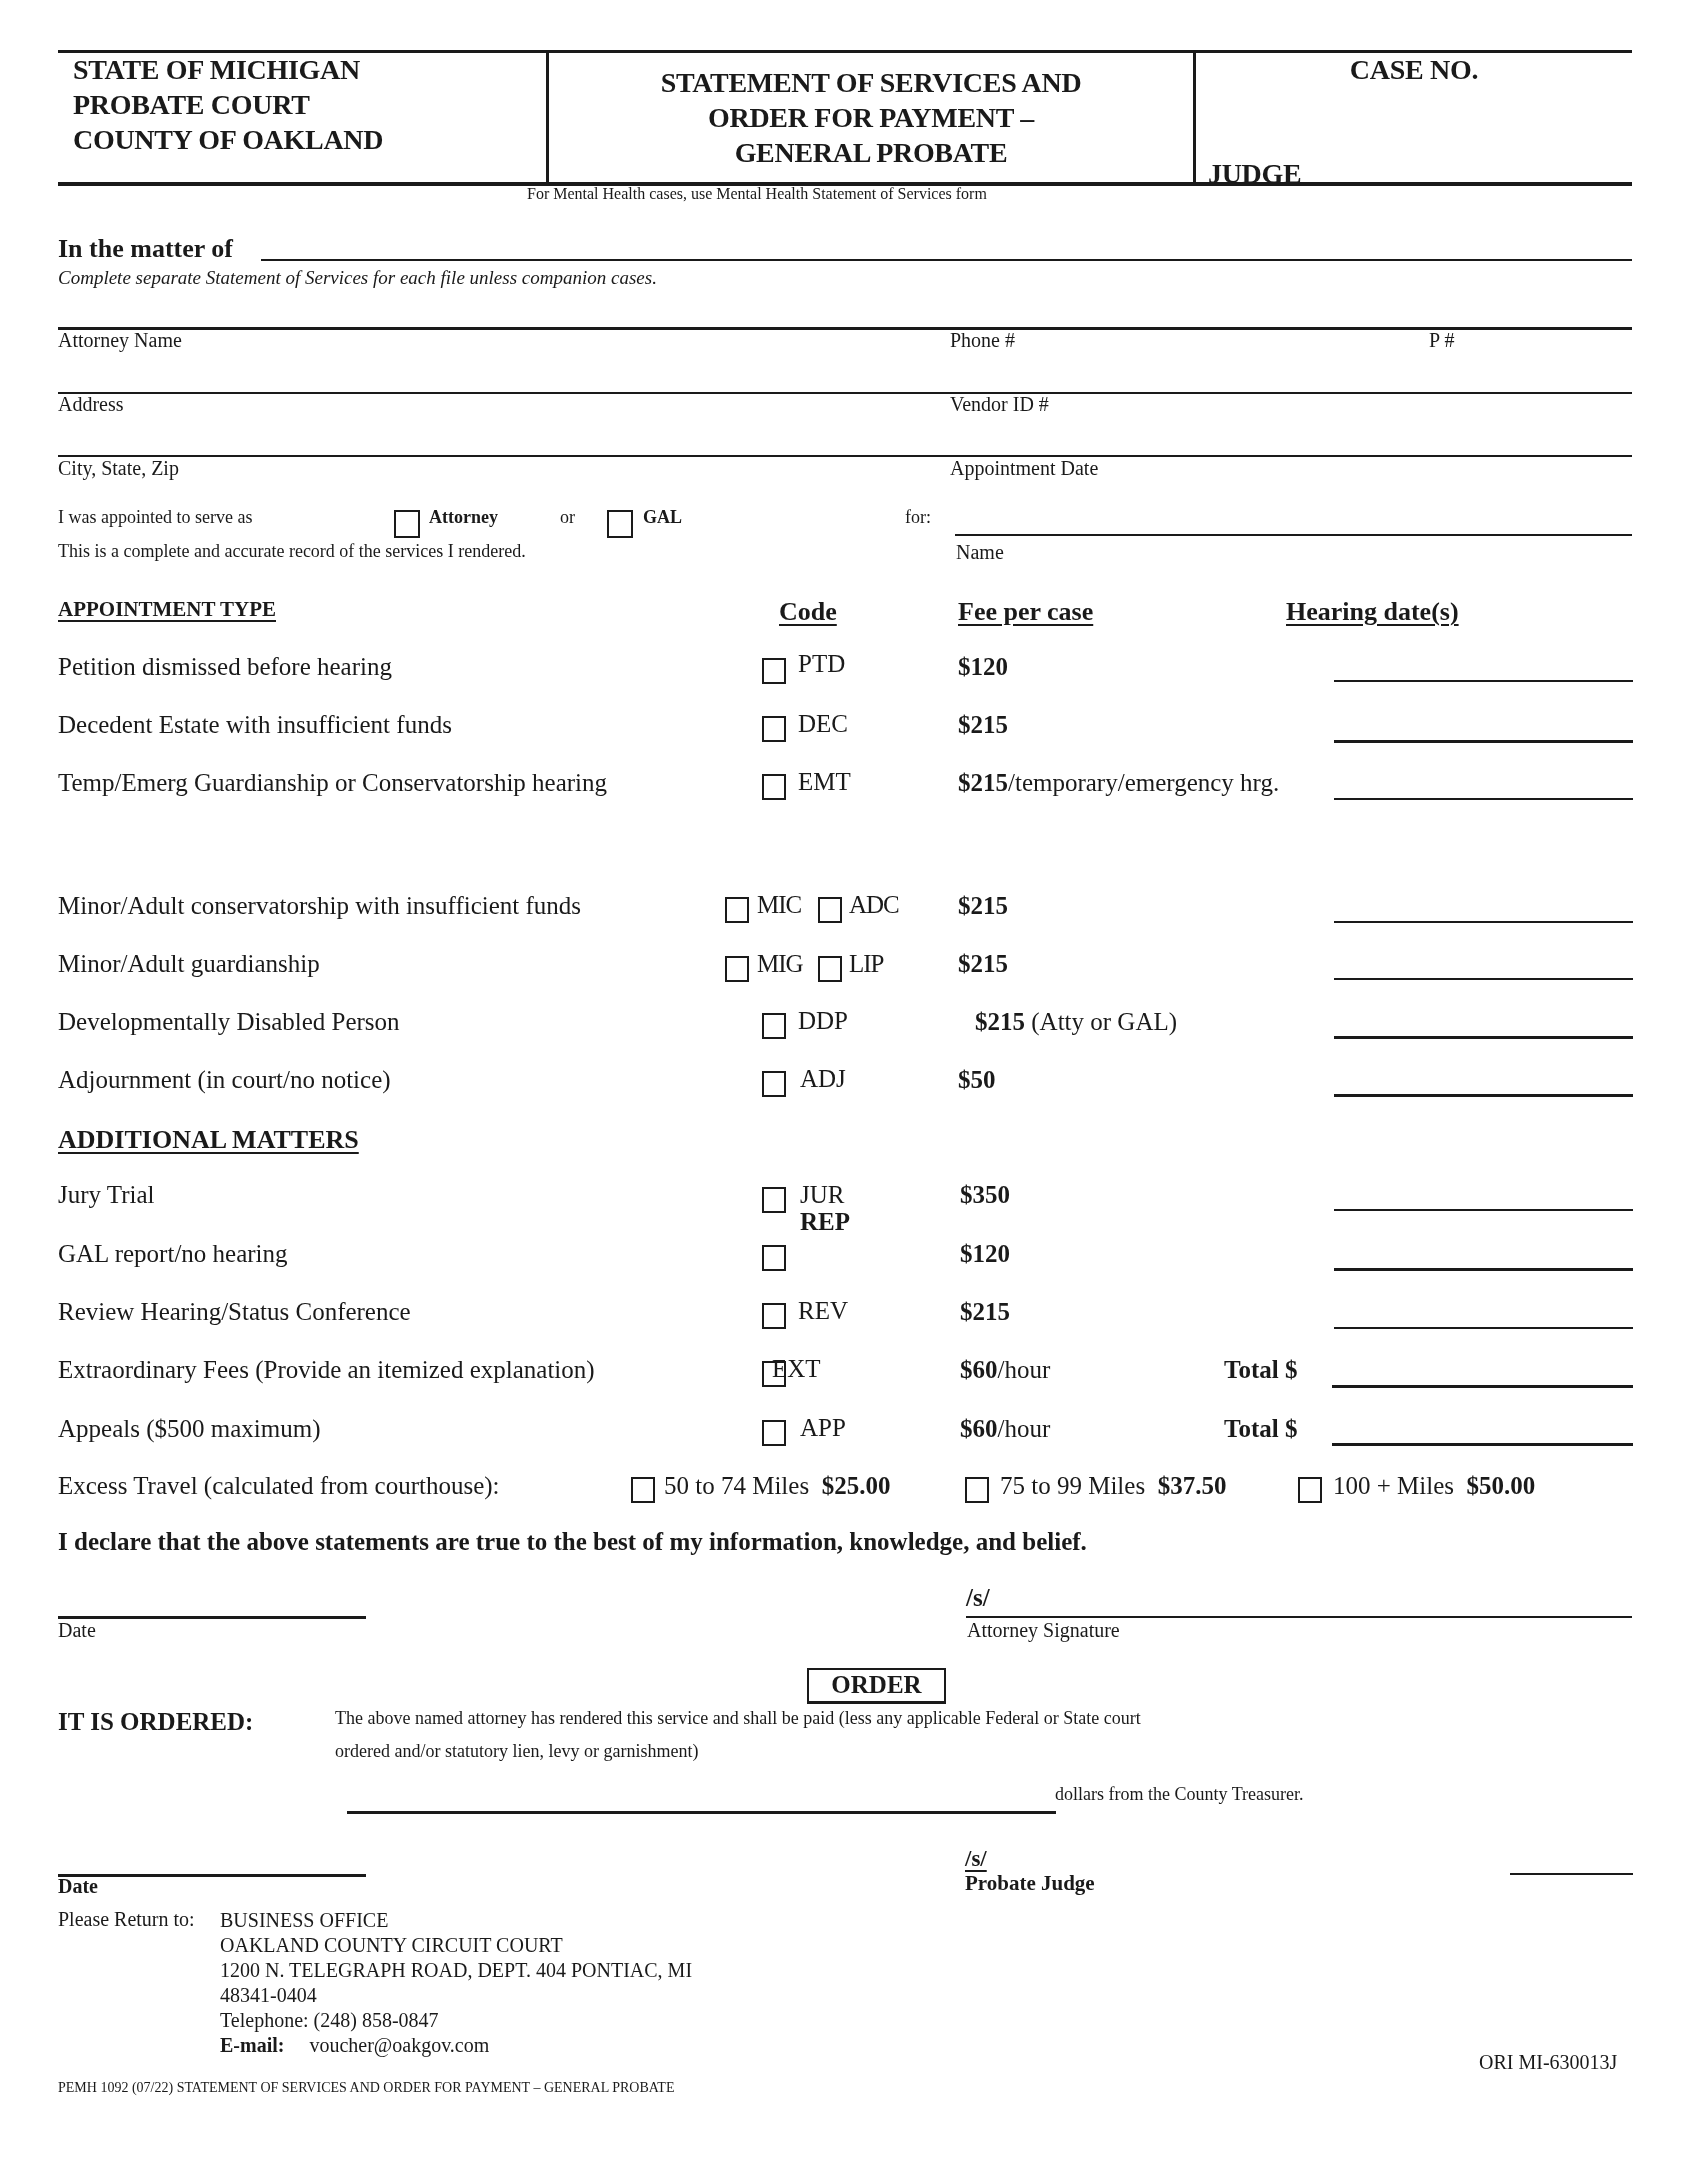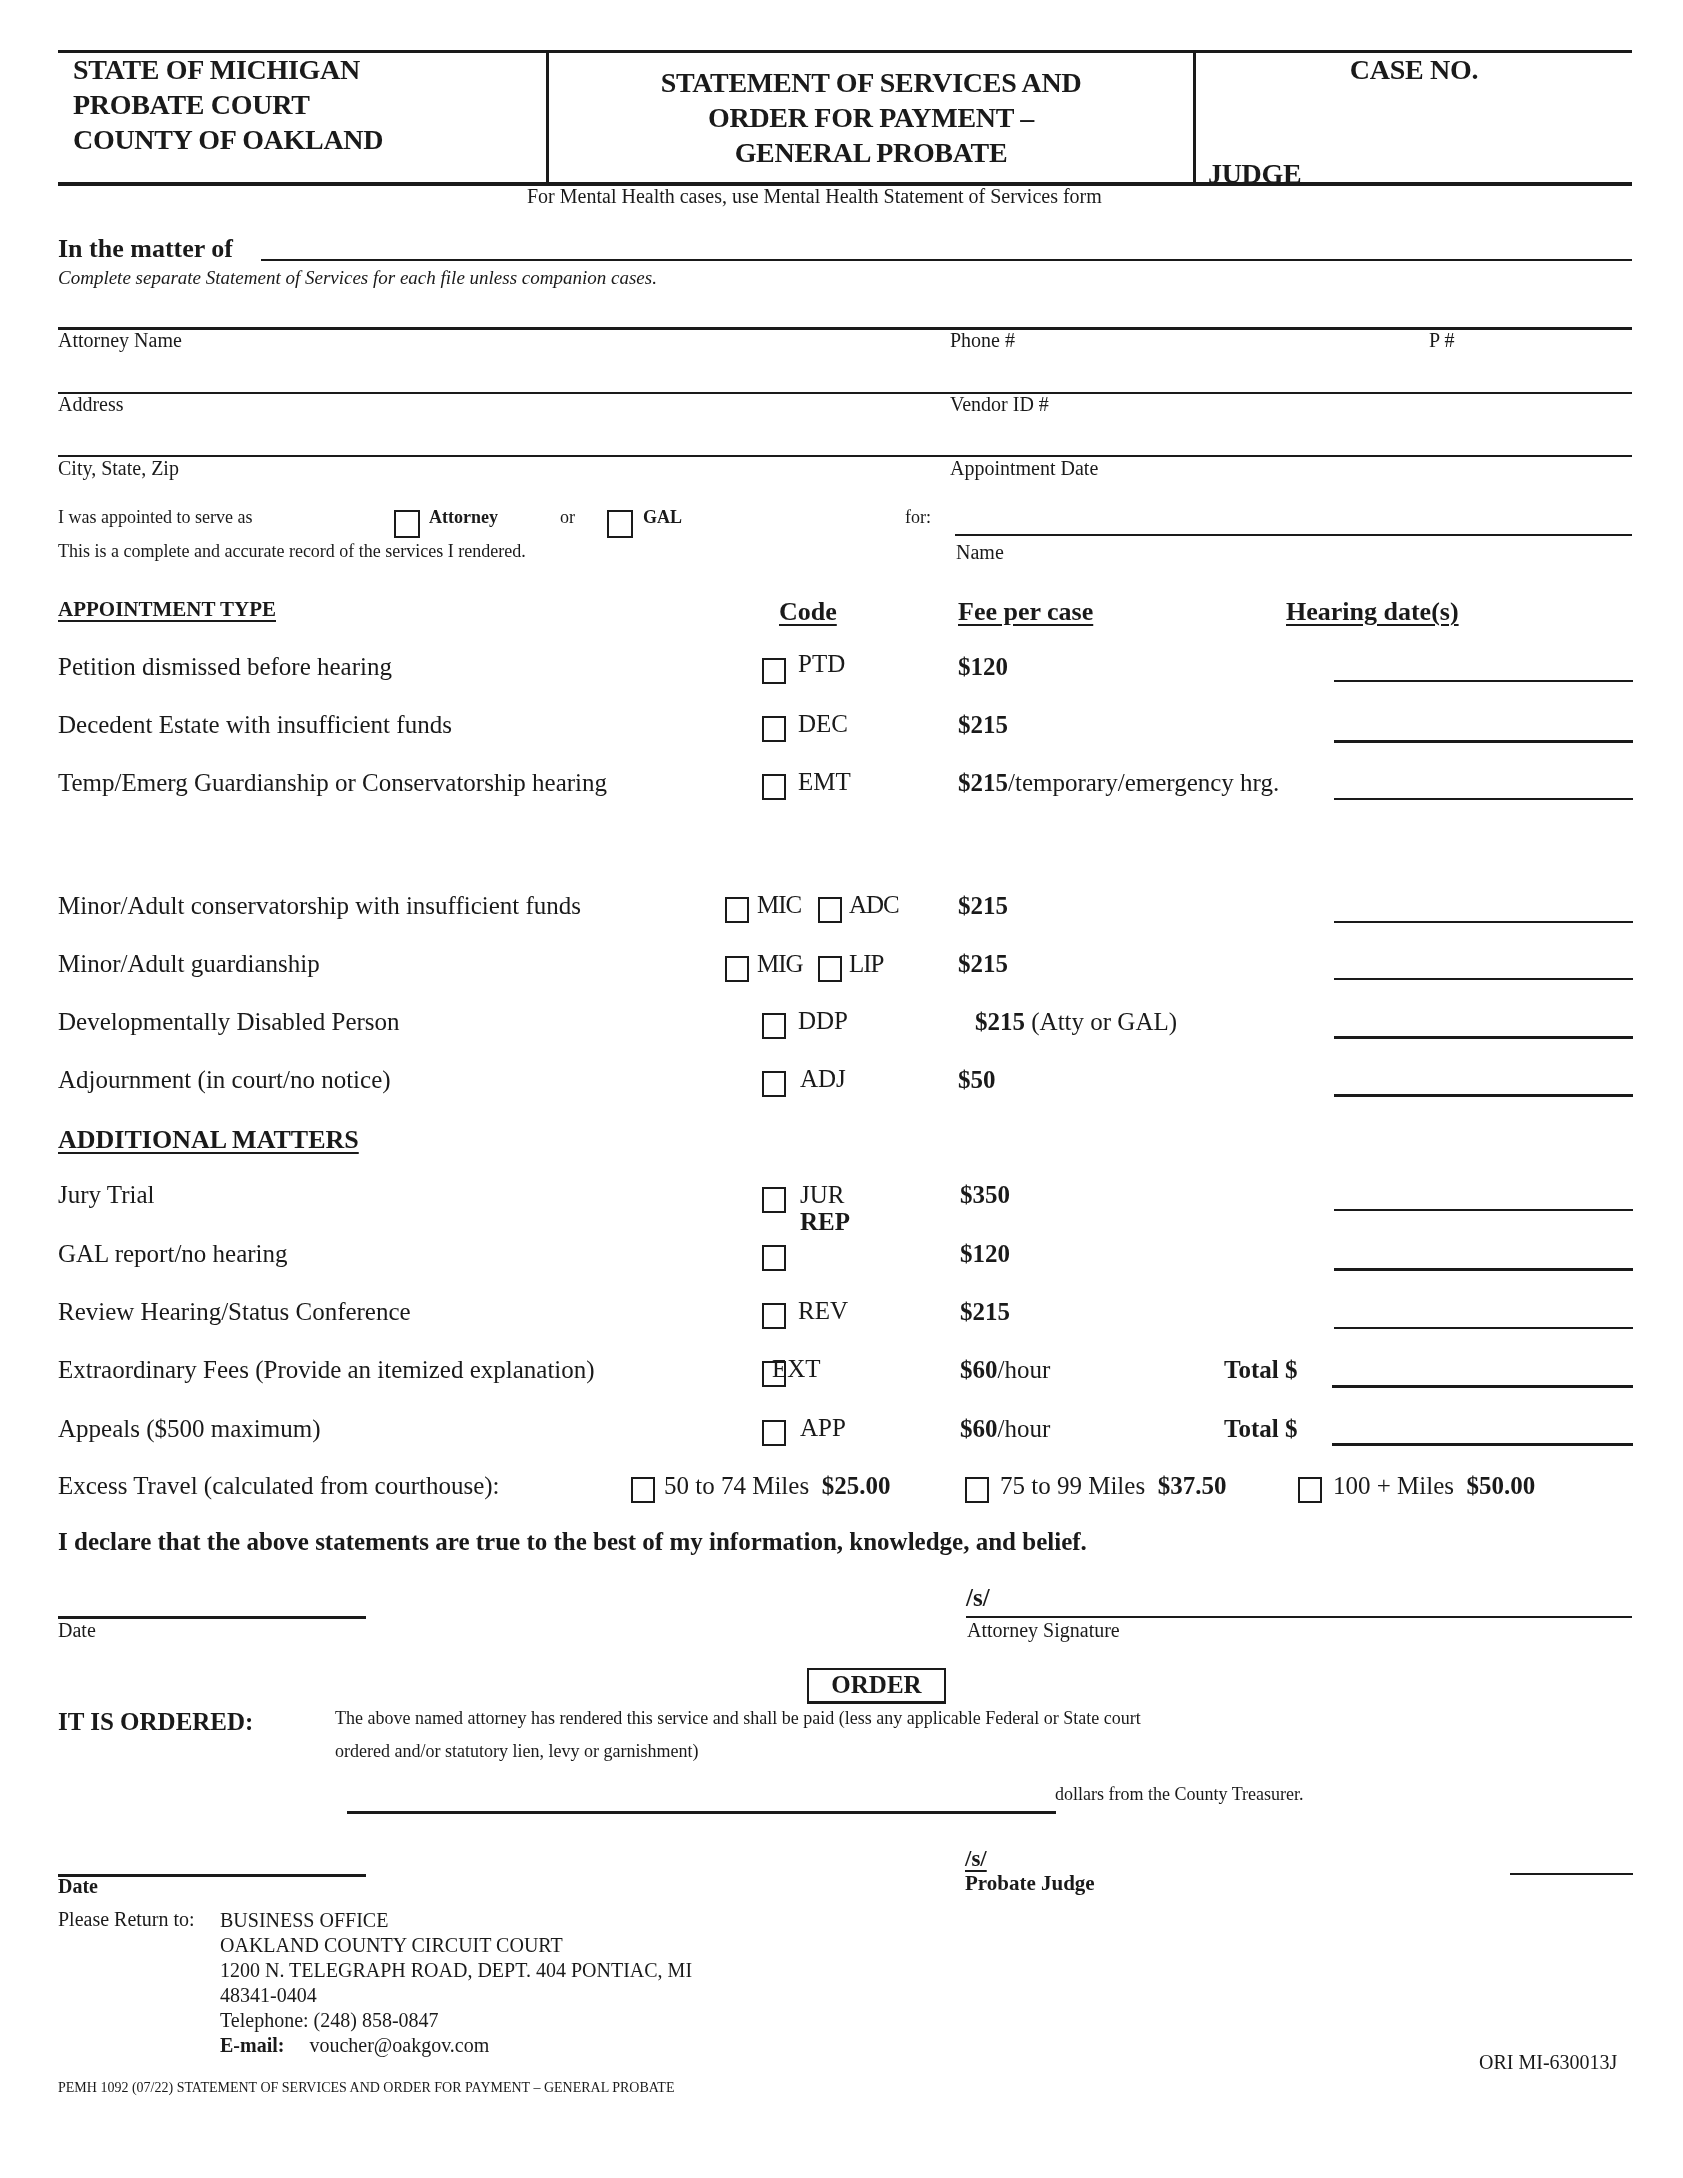--- a/index.html
+++ b/index.html
@@ -40,21 +40,21 @@
     <div>ORDER FOR PAYMENT –</div>
     <div>GENERAL PROBATE</div>
   </div>
 
   <div class="abs hdr" style="left:1196px; top:52px; width:436px; text-align:center;">CASE NO.</div>
   <input class="field" style="left: 1208px; top: 94px; width: 416px; height: 30px;" value="">
   <div class="abs hdr" style="left:1208px; top:156px;">JUDGE</div>
   <input class="field" style="left: 1327px; top: 149px; width: 297px; height: 30px;" value="">
 </div>
 
-<div class="abs" style="left:527px; top:185px; font-size:20px;">For Mental Health cases, use Mental Health Statement of Services form</div>
+<div class="abs" style="left:527px; top:185px; font-size:16px;">For Mental Health cases, use Mental Health Statement of Services form</div>
 
 <div class="abs b" style="left:58px; top:234px; font-size:26px;">In the matter of</div>
 <div class="hline" style="left:261px; top:259px; width:1371px; height:2px;"></div>
 <input class="field" style="left: 267px; top: 230px; width: 1356px; height: 30px;" value="">
 <div class="abs" style="left:58px; top:267px; font-size:19px; font-style:italic;">Complete separate Statement of Services for each file unless companion cases.</div>
 
 <div class="hline" style="left:58px; top:327px; width:1574px; height:3px;"></div>
 <input class="field" style="left: 59px; top: 294px; width: 871px; height: 30px;" value="">
 <input class="field" style="left: 950px; top: 294px; width: 465px; height: 30px;" value="">
 <input class="field" style="left: 1429px; top: 294px; width: 198px; height: 30px;" value="">

